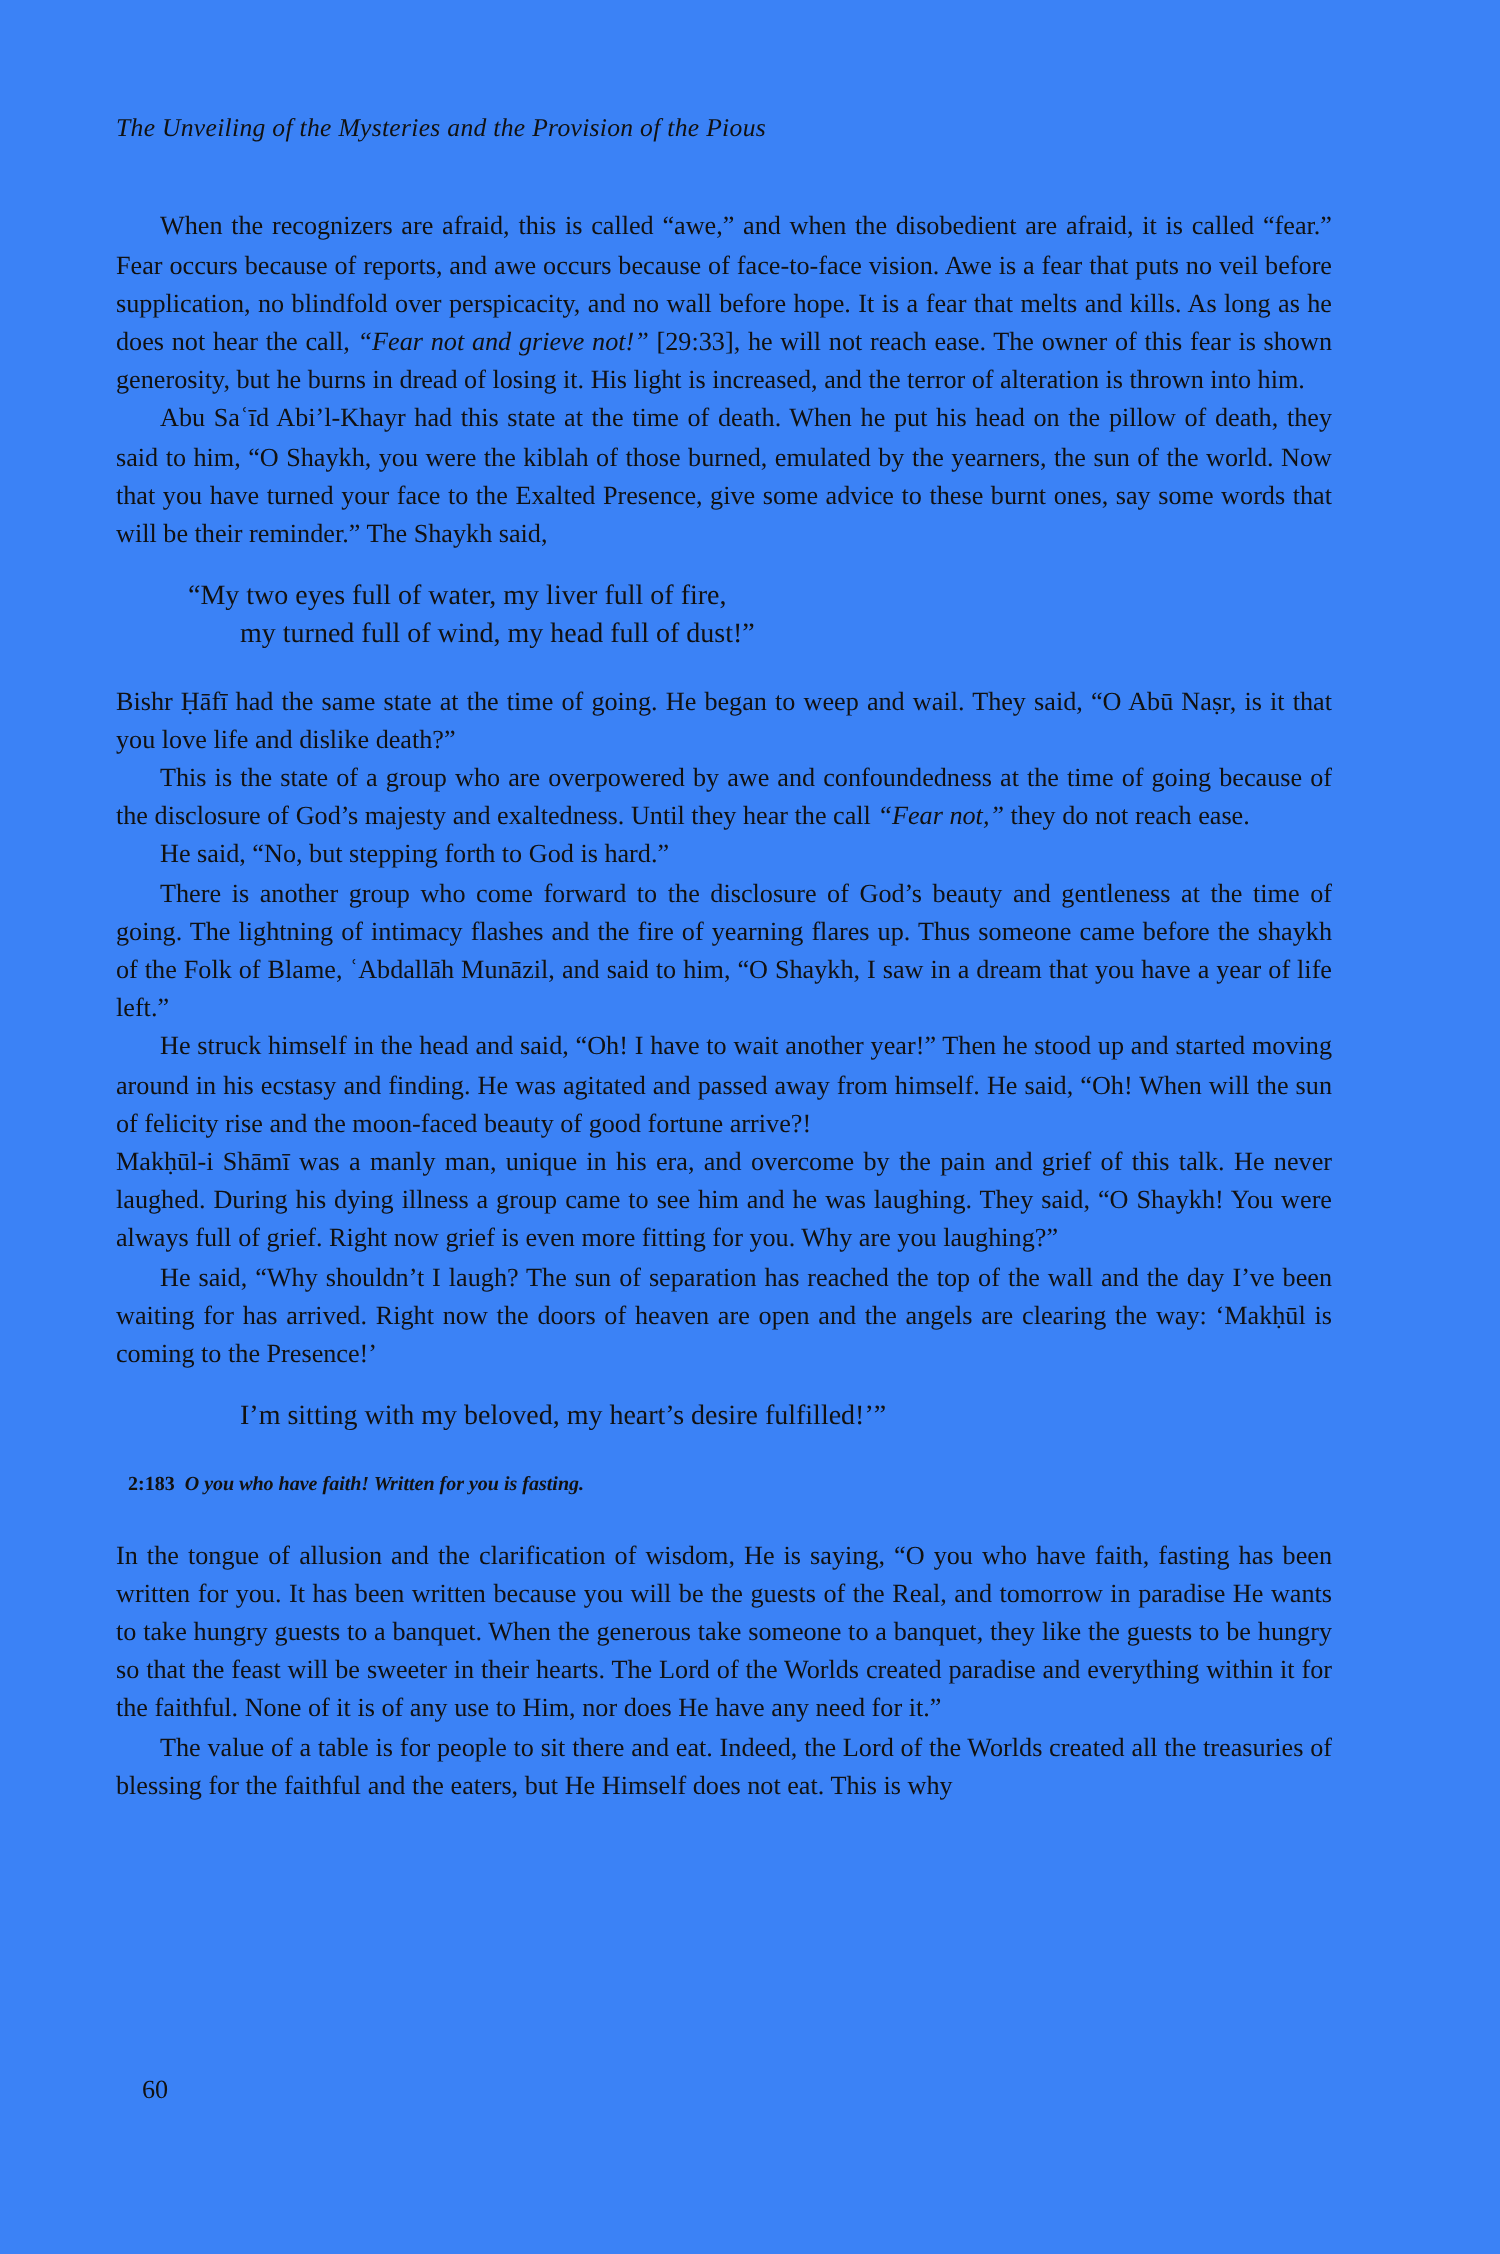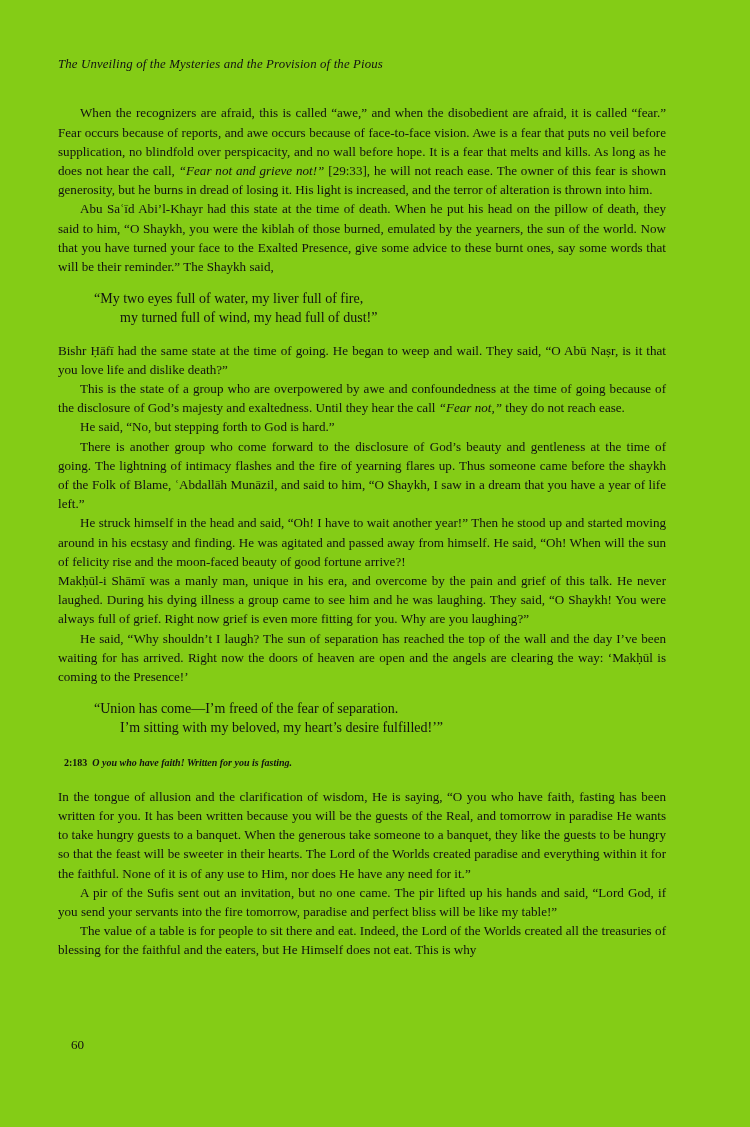--- a/index.html
+++ b/index.html
@@ -8,21 +8,21 @@
     background: #ffffff;
   }
   body {
     font-family: "Liberation Serif", "DejaVu Serif", serif;
     color: #1a1a1a;
   }
   #page {
     position: relative;
     width: 750px;
     height: 1127px;
-    background: #84cc16;
+    background: #3b82f6;
     overflow: hidden;
     box-sizing: border-box;
   }
   .content {
     position: absolute;
     left: 58px;
     top: 0;
     width: 608px;
   }
   .running-head {
@@ -124,30 +124,29 @@
       <p class="para indent">There is another group who come forward to the disclosure of God’s beauty and gentleness at the time of going.  The lightning of intimacy flashes and the fire of yearning flares up. Thus someone came before the shaykh of the Folk of Blame, ʿAbdallāh Munāzil, and said to him, “O Shaykh, I saw in a dream that you have a year of life left.”</p>
 
       <p class="para indent">He struck himself in the head and said, “Oh!  I have to wait another year!”  Then he stood up and started moving around in his ecstasy and finding.  He was agitated and passed away from himself.  He said, “Oh! When will the sun of felicity rise and the moon-faced beauty of good fortune arrive?!</p>
 
 
       <p class="para noindent">Makḥūl-i Shāmī was a manly man, unique in his era, and overcome by the pain and grief of this talk.  He never laughed. During his dying illness a group came to see him and he was laughing. They said, “O Shaykh!  You were always full of grief.  Right now grief is even more fitting for you.  Why are you laughing?”</p>
 
       <p class="para indent">He said, “Why shouldn’t I laugh?  The sun of separation has reached the top of the wall and the day I’ve been waiting for has arrived.  Right now the doors of heaven are open and the angels are clearing the way: ‘Makḥūl is coming to the Presence!’</p>
 
       <div class="verse-block">
-        <p class="verse"><span>“Union has come—I’m freed of the fear of separation.</span><span class="vline2">I’m sitting with my beloved, my heart’s desire fulfilled!’”</span></p>
+        <p class="verse"><span class="vline2">I’m sitting with my beloved, my heart’s desire fulfilled!’”</span></p>
       </div>
 
       <div class="heading-block">
         <p class="verse-heading"><span class="ref">2:183</span><span class="vtext">O you who have faith!  Written for you is fasting.</span></p>
       </div>
 
       <p class="para noindent">In the tongue of allusion and the clarification of wisdom, He is saying, “O you who have faith, fasting has been written for you.  It has been written because you will be the guests of the Real, and tomorrow in paradise He wants to take hungry guests to a banquet.  When the generous take someone to a banquet, they like the guests to be hungry so that the feast will be sweeter in their hearts.  The Lord of the Worlds created paradise and everything within it for the faithful.  None of it is of any use to Him, nor does He have any need for it.”</p>
 
-      <p class="para indent">A pir of the Sufis sent out an invitation, but no one came.  The pir lifted up his hands and said, “Lord God, if you send your servants into the fire tomorrow, paradise and perfect bliss will be like my table!”</p>
 
       <p class="para indent">The value of a table is for people to sit there and eat.  Indeed, the Lord of the Worlds created all the treasuries of blessing for the faithful and the eaters, but He Himself does not eat.  This is why</p>
 
     </div>
   </div>
 
   <div class="folio">60</div>
 
 </div>
 

